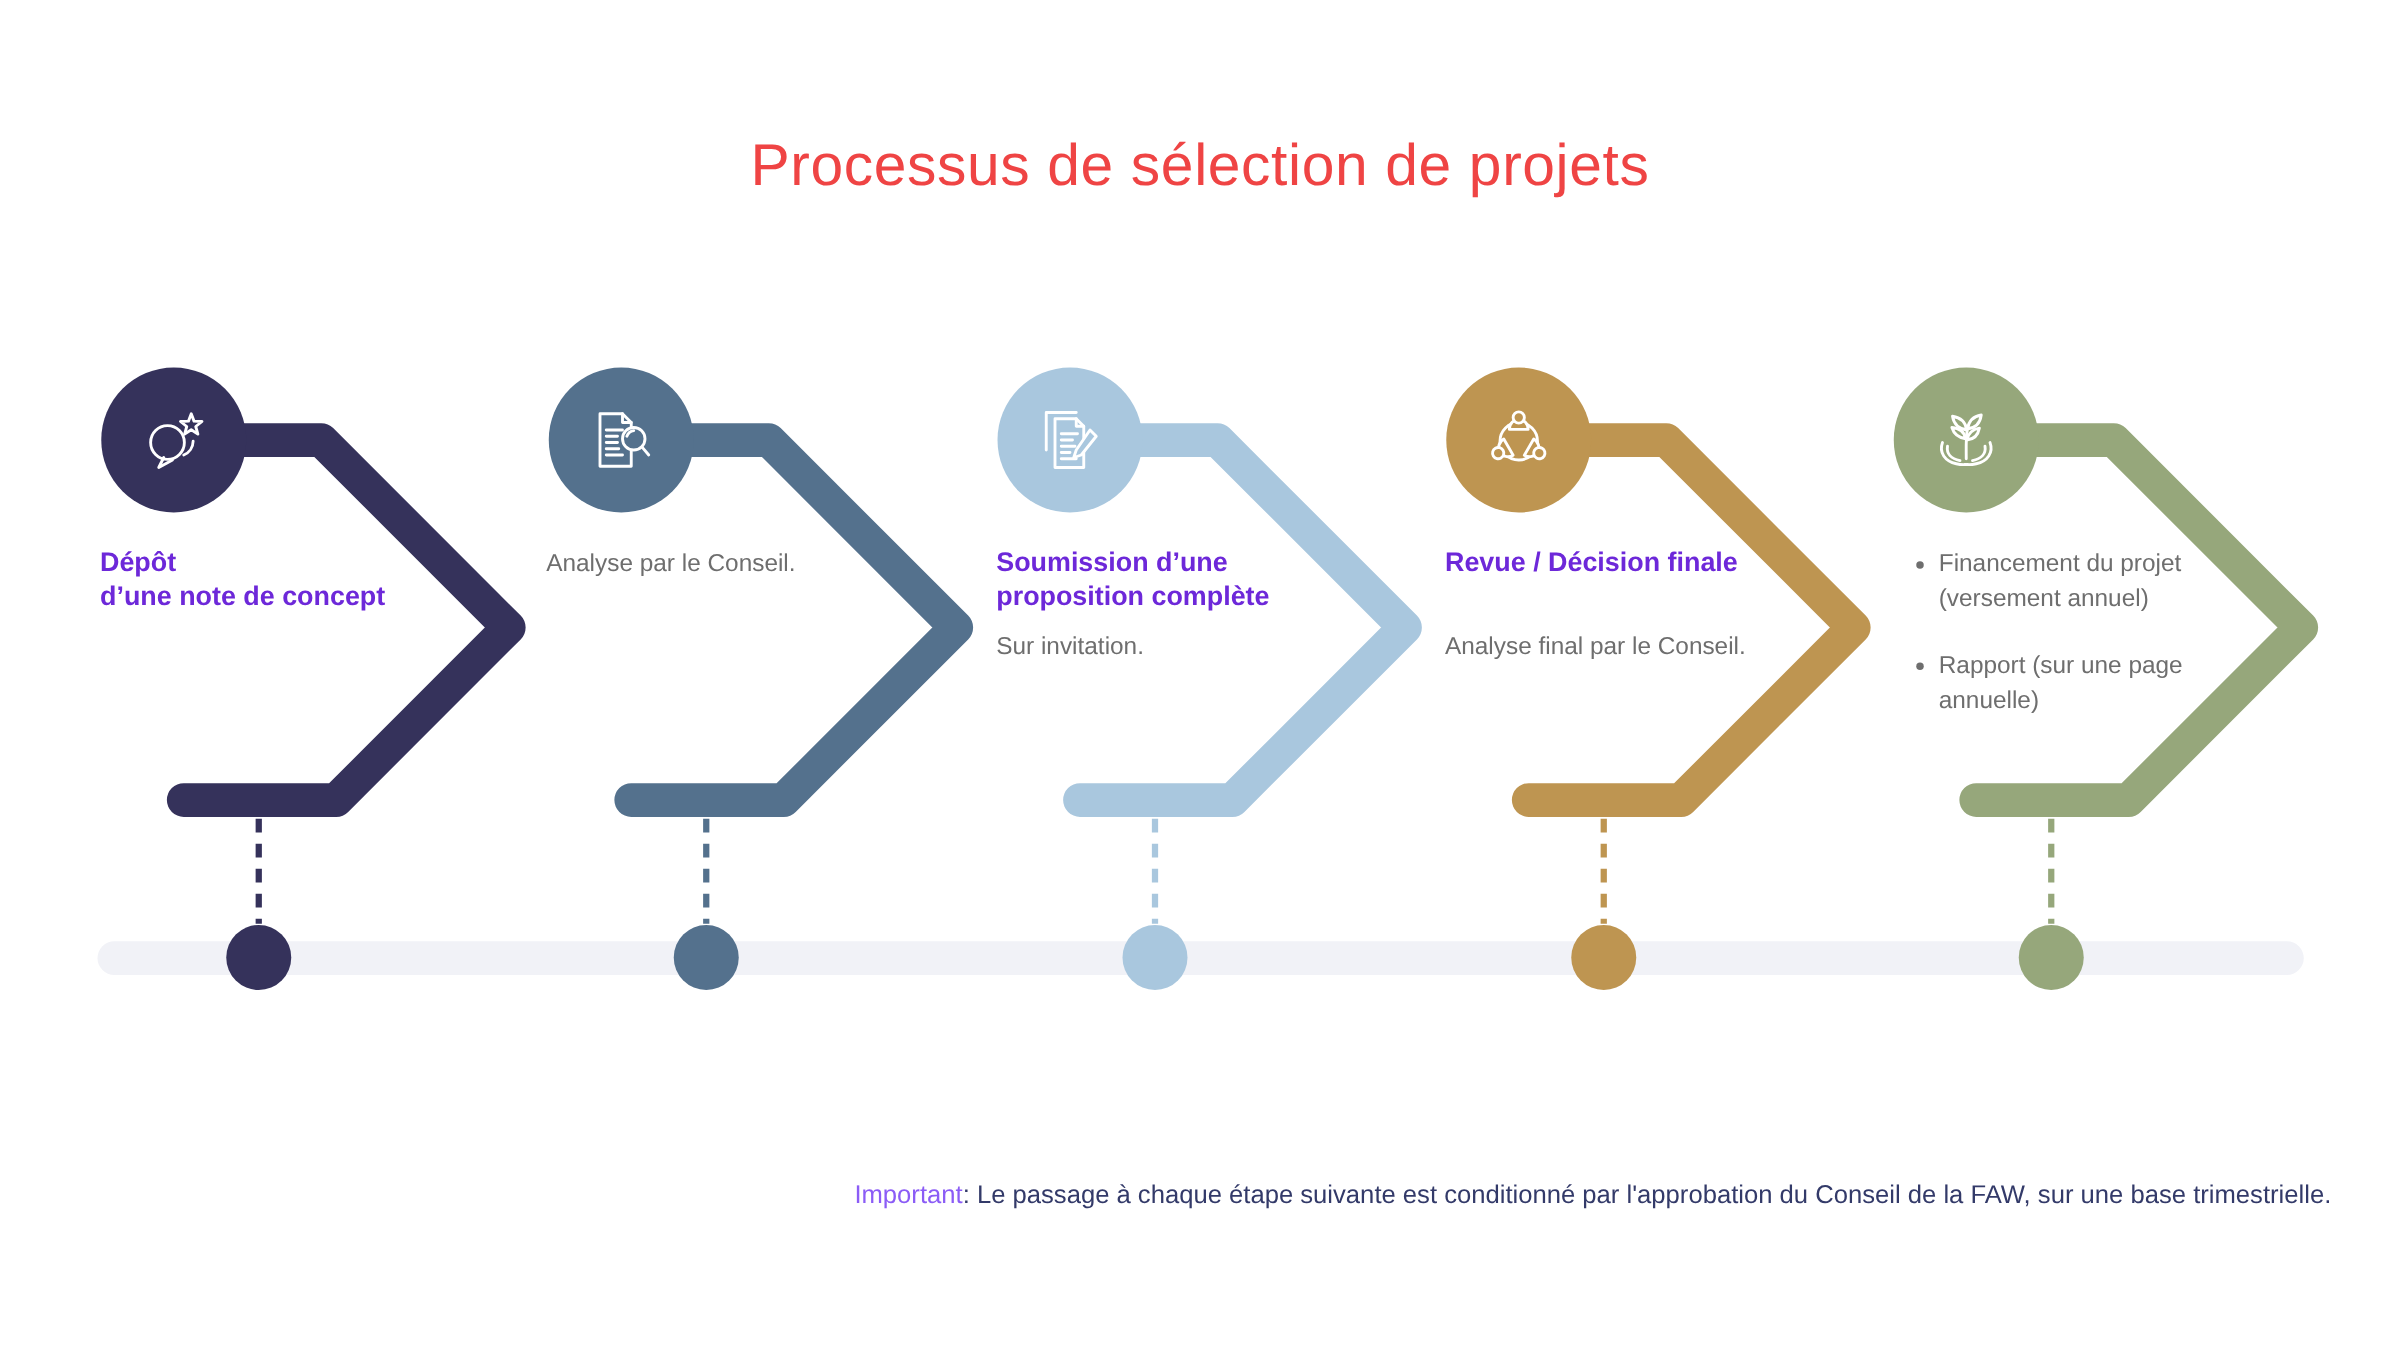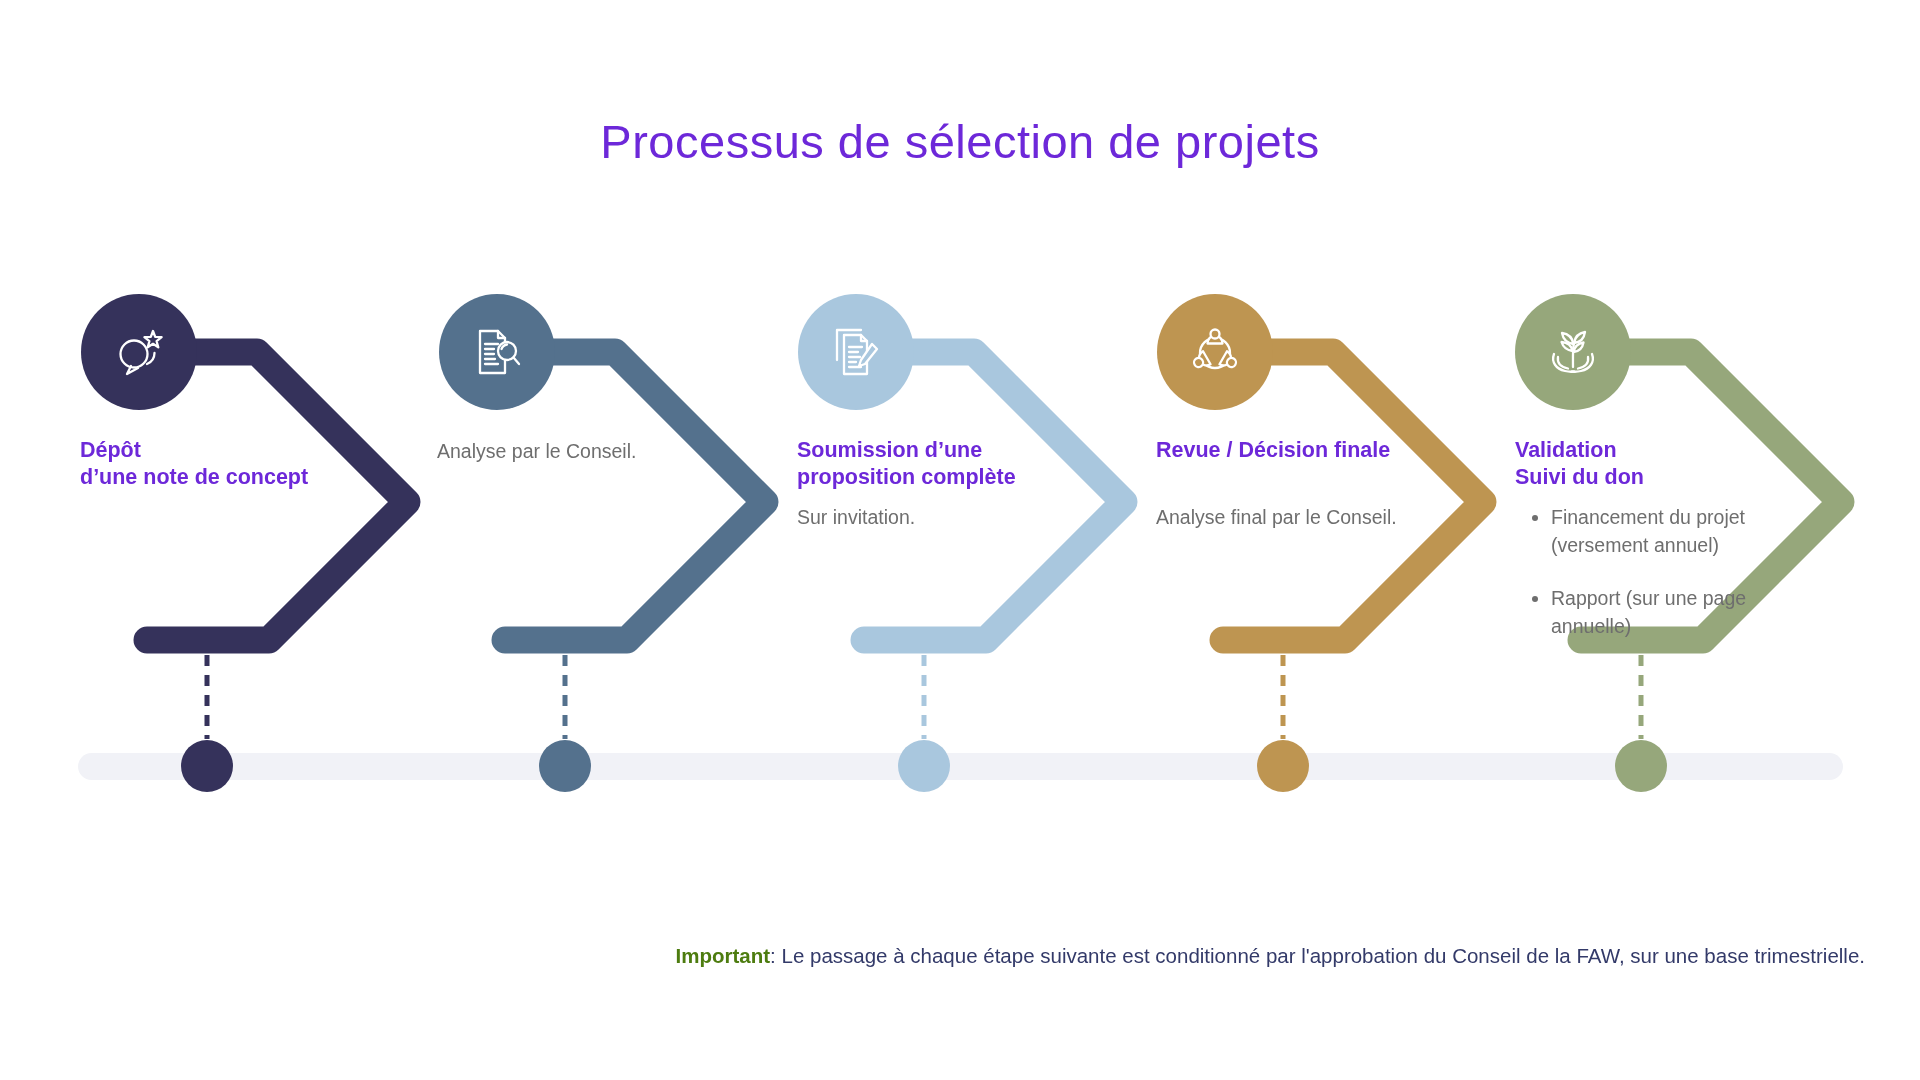--- a/index.html
+++ b/index.html
@@ -7,28 +7,28 @@
   .canvas {
     position: relative;
     width: 1920px;
     height: 1080px;
     background: #ffffff;
     overflow: hidden;
     font-family: "Liberation Sans", sans-serif;
   }
   .page-title {
     position: absolute;
-    top: 114px;
+    top: 104px;
     left: 0;
     width: 100%;
     text-align: center;
     font-size: 47px;
     font-weight: 400;
     letter-spacing: 0.5px;
-    color: #6d28d9;
+    color: #ef4444;
   }
   .diagram-svg {
     position: absolute;
     top: 0;
     left: 0;
     width: 1920px;
     height: 1080px;
   }
   .chevron {
     fill: none;
@@ -77,21 +77,21 @@
     line-height: 28px;
     margin-bottom: 25px;
   }
   .footnote {
     position: absolute;
     top: 944px;
     right: 55px;
     font-size: 20.5px;
     color: #333A69;
   }
-  .footnote strong { color: #4d7c0f; font-weight: 700; padding-left: 16px; }
+  .footnote strong { color: #8b5cf6; font-weight: 400; padding-left: 16px; }
 </style>
 </head>
 <body>
 
 <div class="canvas">
 
   <h1 class="page-title">Processus de sélection de projets</h1>
 
   <svg class="diagram-svg" viewBox="0 0 1920 1080" xmlns="http://www.w3.org/2000/svg">
 
@@ -201,24 +201,20 @@
 
   <div class="step-text" style="left:797px">
     <h3 class="step-title">
       <span>Soumission d’une</span>
       <span>proposition complète</span>
     </h3>
     <p class="step-desc">Sur invitation.</p>
   </div>
 
   <div class="step-text" style="left:1515px">
-    <h3 class="step-title">
-      <span>Validation</span>
-      <span>Suivi du don</span>
-    </h3>
     <ul class="step-bullets">
       <li>Financement du projet (versement annuel)</li>
       <li>Rapport (sur une page annuelle)</li>
     </ul>
   </div>
 
   <p class="footnote"><strong>Important</strong><span>: Le passage à chaque étape suivante est conditionné par l'approbation du Conseil de la FAW, sur une base trimestrielle.</span></p>
 
 </div>
 

